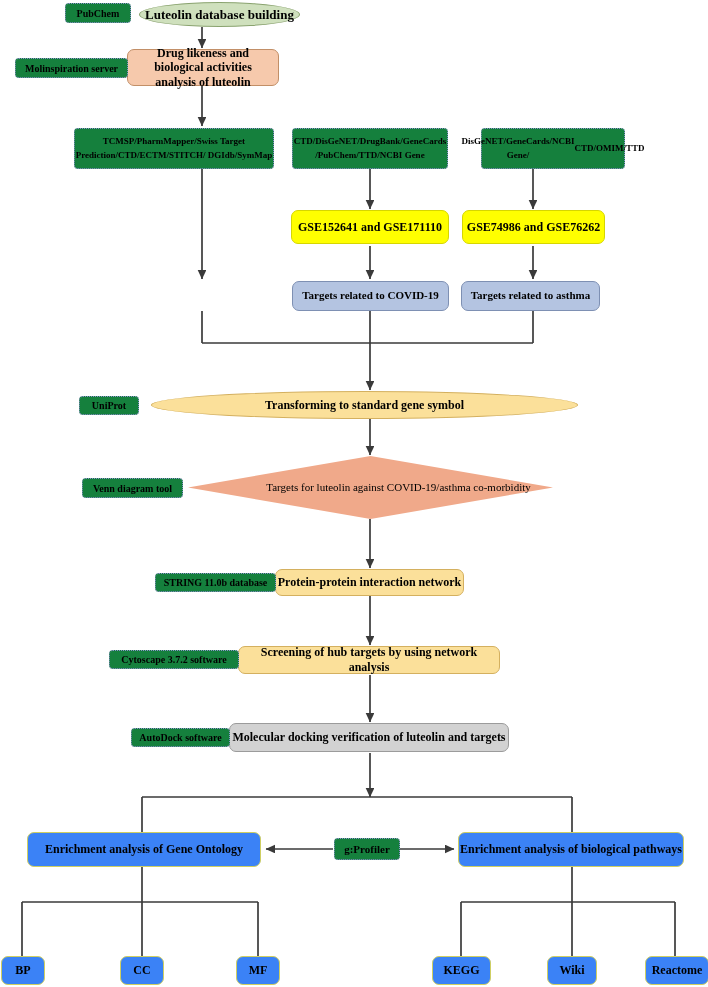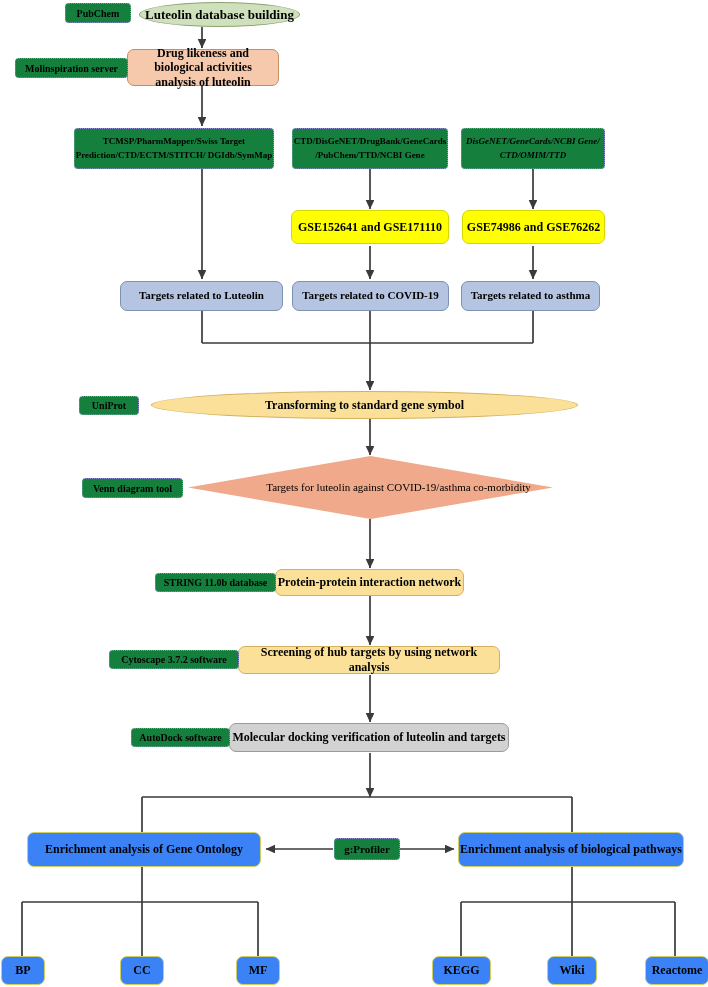--- a/index.html
+++ b/index.html
@@ -180,29 +180,28 @@
   <div class="tag" style="left:74px; top:128px; width:200px; height:41px; flex-direction:column;">
     <span class="fs9">TCMSP/PharmMapper/Swiss Target</span>
     <span class="fs9">Prediction/CTD/ECTM/STITCH/ DGIdb/SymMap</span>
   </div>
 
   <div class="tag" style="left:292px; top:128px; width:156px; height:41px; flex-direction:column;">
     <span class="fs9">CTD/DisGeNET/DrugBank/GeneCards</span>
     <span class="fs9">/PubChem/TTD/NCBI Gene</span>
   </div>
 
-  <div class="tag" style="left:461px; top:128px; width:144px; height:41px; flex-direction:column;font-style:italic;">
+  <div class="tag" style="left:481px; top:128px; width:144px; height:41px; flex-direction:row;">
     <span class="fs9">DisGeNET/GeneCards/NCBI Gene/</span>
     <span class="fs9">CTD/OMIM/TTD</span>
   </div>
 
   <div class="node box yellowb fs12" style="left:291px; top:210px; width:158px; height:34px;">GSE152641 and GSE171110</div>
   <div class="node box yellowb fs12" style="left:462px; top:210px; width:143px; height:34px;">GSE74986 and GSE76262</div>
 
-  <div class="node box blue fs11" style="left:120px; top:281px; width:163px; height:30px;">Targets related to Luteolin</div>
   <div class="node box blue fs11" style="left:292px; top:281px; width:157px; height:30px;">Targets related to COVID-19</div>
   <div class="node box blue fs11" style="left:461px; top:281px; width:139px; height:30px;">Targets related to asthma</div>
 
   <div class="node ellipse cream fs12" style="left:151px; top:391px; width:427px; height:28px;">Transforming to standard gene symbol</div>
   <div class="tag fs10" style="left:79px; top:396px; width:60px; height:19px;">UniProt</div>
 
   <div class="diamond-wrap" style="left:188px; top:456px; width:365px; height:63px;">
     <div class="diamond-shape"></div>
     <div class="diamond-label fs11" style="padding-left:28px;">Targets for luteolin against COVID-19/asthma co-morbidity</div>
   </div>

